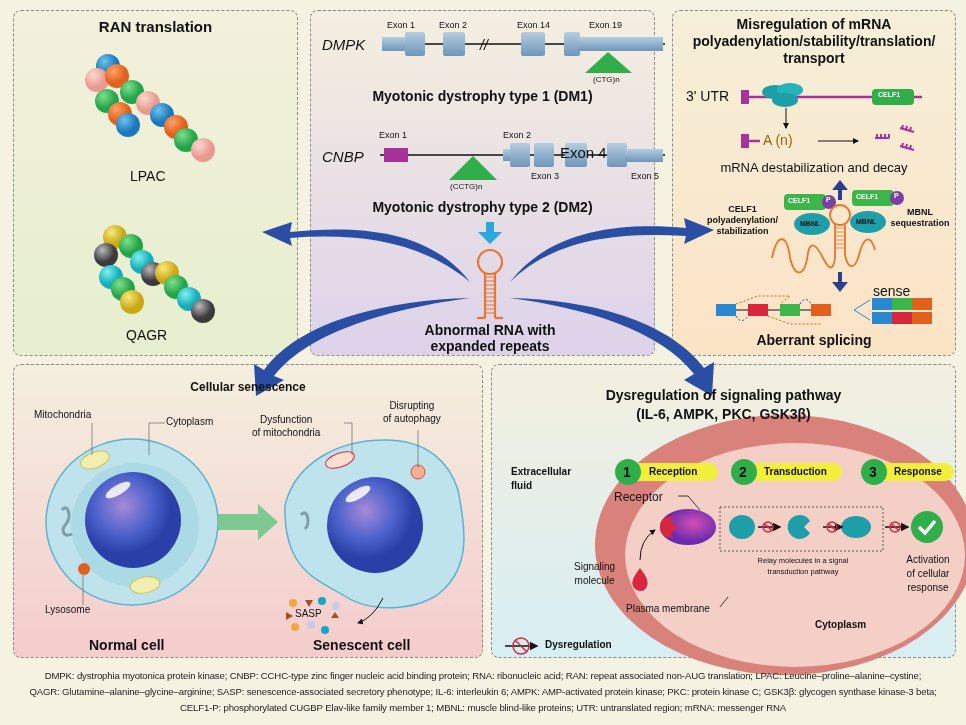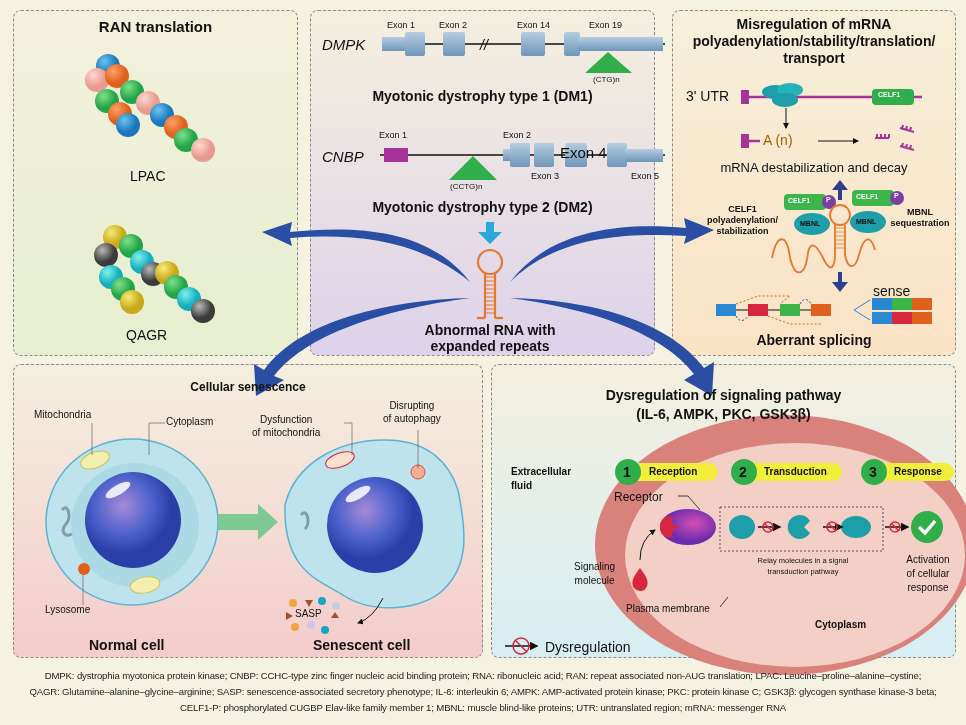--- a/index.html
+++ b/index.html
@@ -386,19 +386,19 @@
   <span>Relay molecules in a signal</span><br>
   <span>transduction pathway</span>
 </div>
 <div class="t" style="left:896px;top:553px;width:64px;text-align:center;font-size:10px;line-height:14px;">
   <span>Activation</span><br>
   <span>of cellular</span><br>
   <span>response</span>
 </div>
 <div class="t" style="left:593px;top:603px;font-size:10px;margin-left:33px;">Plasma membrane</div>
 <div class="t" style="left:815px;top:619px;font-size:10px;font-weight:bold;">Cytoplasm</div>
-<div class="t" style="left:545px;top:639px;font-size:14px;font-weight:normal;">Dysregulation</div>
+<div class="t" style="left:545px;top:639px;font-size:10px;font-weight:bold;">Dysregulation</div>
 
 <div id="footer">
   <div>DMPK: dystrophia myotonica protein kinase; CNBP: CCHC-type zinc finger nucleic acid binding protein; RNA: ribonucleic acid; RAN: repeat associated non-AUG translation; LPAC: Leucine–proline–alanine–cystine;</div>
   <div>QAGR: Glutamine–alanine–glycine–arginine; SASP: senescence-associated secretory phenotype; IL-6: interleukin 6; AMPK: AMP-activated protein kinase; PKC: protein kinase C; GSK3β: glycogen synthase kinase-3 beta;</div>
   <div>CELF1-P: phosphorylated CUGBP Elav-like family member 1; MBNL: muscle blind-like proteins; UTR: untranslated region; mRNA: messenger RNA</div>
 </div>
 
 </body></html>

